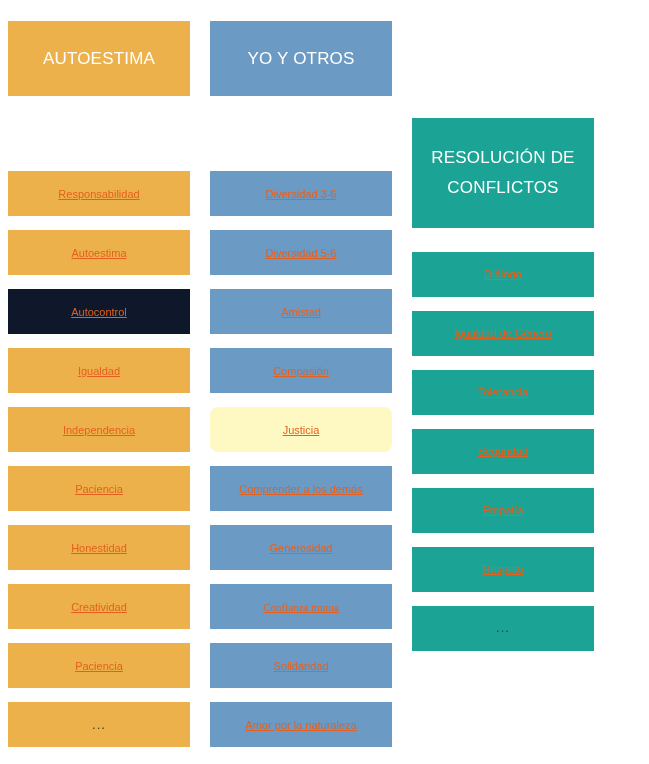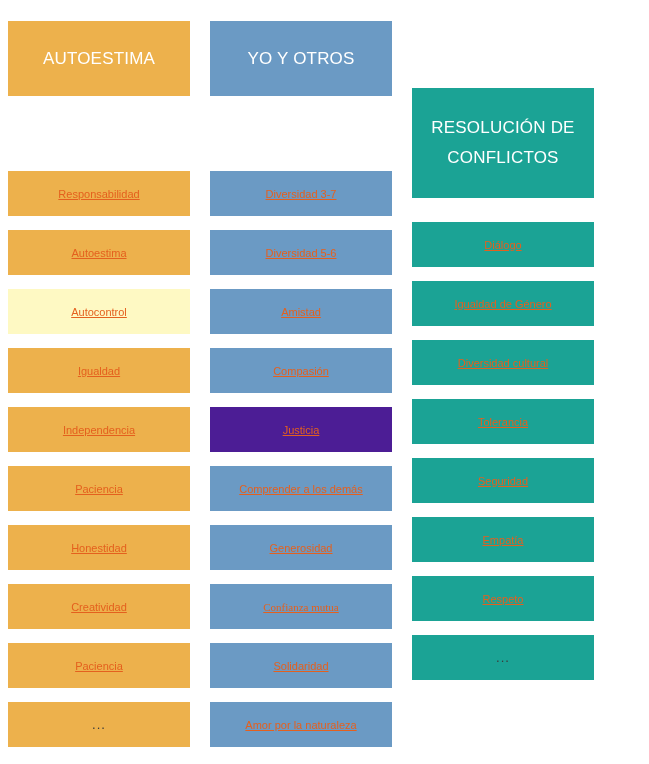--- a/index.html
+++ b/index.html
@@ -104,21 +104,21 @@
     <div class="col-header" style="background: rgb(237, 177, 76);">
       <span class="header-text">AUTOESTIMA</span>
     </div>
     <div class="items">
         <div class="item-cell" style="background: rgb(237, 177, 76);">
           <span class="item-link">Responsabilidad</span>
         </div>
         <div class="item-cell" style="background: rgb(237, 177, 76);">
           <span class="item-link">Autoestima</span>
         </div>
-        <div class="item-cell" style="background: #fef9c3;">
+        <div class="item-cell" style="background: #0f172a;">
           <span class="item-link">Autocontrol</span>
         </div>
         <div class="item-cell" style="background: rgb(237, 177, 76);">
           <span class="item-link">Igualdad</span>
         </div>
         <div class="item-cell" style="background: rgb(237, 177, 76);">
           <span class="item-link">Independencia</span>
         </div>
         <div class="item-cell" style="background: rgb(237, 177, 76);">
           <span class="item-link">Paciencia</span>
@@ -137,32 +137,32 @@
         </div>
       </div>
   </div>
 
   <div class="column col-2">
     <div class="col-header" style="background: rgb(107, 154, 196);">
       <span class="header-text">YO Y OTROS</span>
     </div>
     <div class="items">
         <div class="item-cell" style="background: rgb(107, 154, 196);">
-          <span class="item-link">Diversidad 3-7</span>
+          <span class="item-link">Diversidad 3-6</span>
         </div>
         <div class="item-cell" style="background: rgb(107, 154, 196);">
           <span class="item-link">Diversidad 5-6</span>
         </div>
         <div class="item-cell" style="background: rgb(107, 154, 196);">
           <span class="item-link">Amistad</span>
         </div>
         <div class="item-cell" style="background: rgb(107, 154, 196);">
           <span class="item-link">Compasión</span>
         </div>
-        <div class="item-cell" style="background: #4c1d95;">
+        <div class="item-cell" style="background: #fef9c3; border-radius: 8px;">
           <span class="item-link">Justicia</span>
         </div>
         <div class="item-cell" style="background: rgb(107, 154, 196);">
           <span class="item-link">Comprender a los demás</span>
         </div>
         <div class="item-cell" style="background: rgb(107, 154, 196);">
           <span class="item-link">Generosidad</span>
         </div>
         <div class="item-cell" style="background: rgb(107, 154, 196); font-family: Liberation Serif, serif;">
           <span class="item-link">Confianza mutua</span>
@@ -181,23 +181,20 @@
       <span class="header-text">RESOLUCIÓN DE CONFLICTOS</span>
     </div>
     <div class="items">
         <div class="item-cell" style="background: rgb(27, 163, 149);">
           <span class="item-link">Diálogo</span>
         </div>
         <div class="item-cell" style="background: rgb(27, 163, 149);">
           <span class="item-link">Igualdad de Género</span>
         </div>
         <div class="item-cell" style="background: rgb(27, 163, 149);">
-          <span class="item-link">Diversidad cultural</span>
-        </div>
-        <div class="item-cell" style="background: rgb(27, 163, 149);">
           <span class="item-link">Tolerancia</span>
         </div>
         <div class="item-cell" style="background: rgb(27, 163, 149);">
           <span class="item-link">Seguridad</span>
         </div>
         <div class="item-cell" style="background: rgb(27, 163, 149);">
           <span class="item-link">Empatía</span>
         </div>
         <div class="item-cell" style="background: rgb(27, 163, 149);">
           <span class="item-link">Respeto</span>

